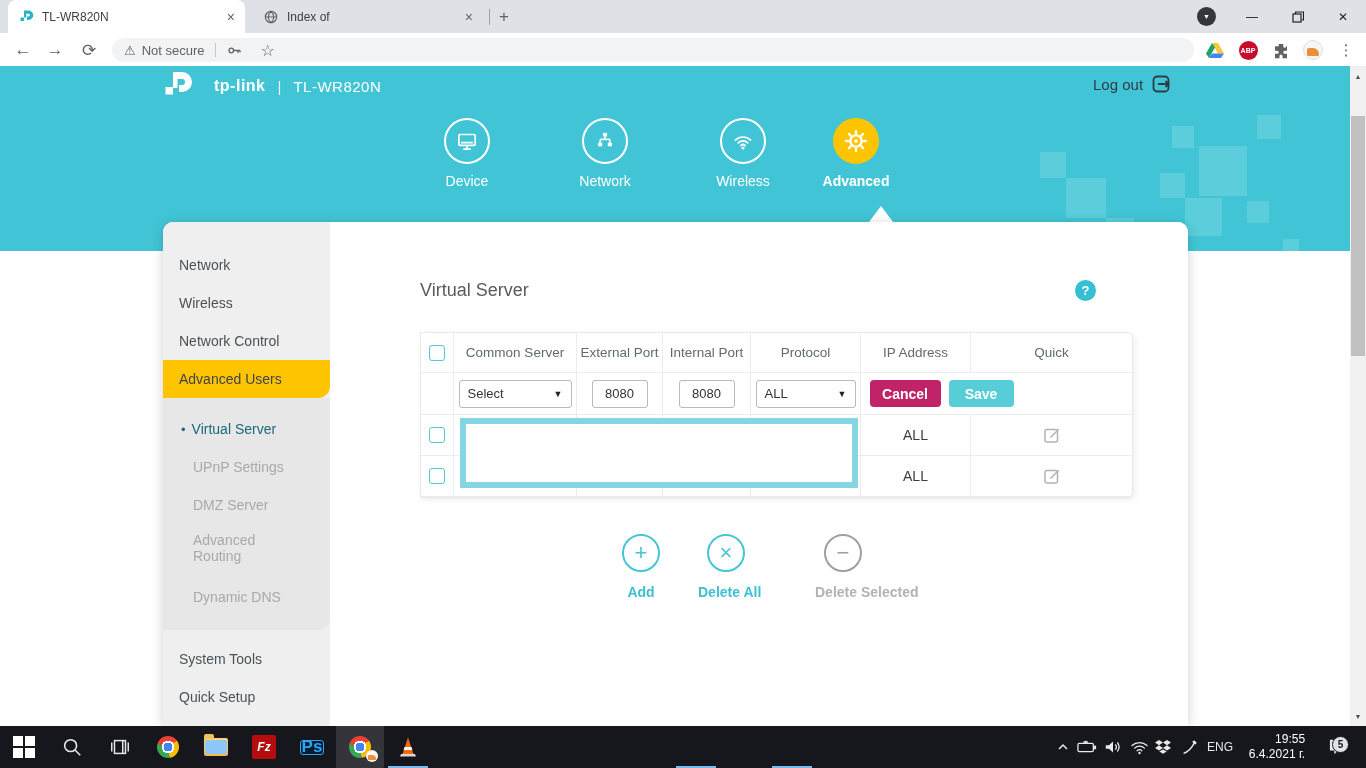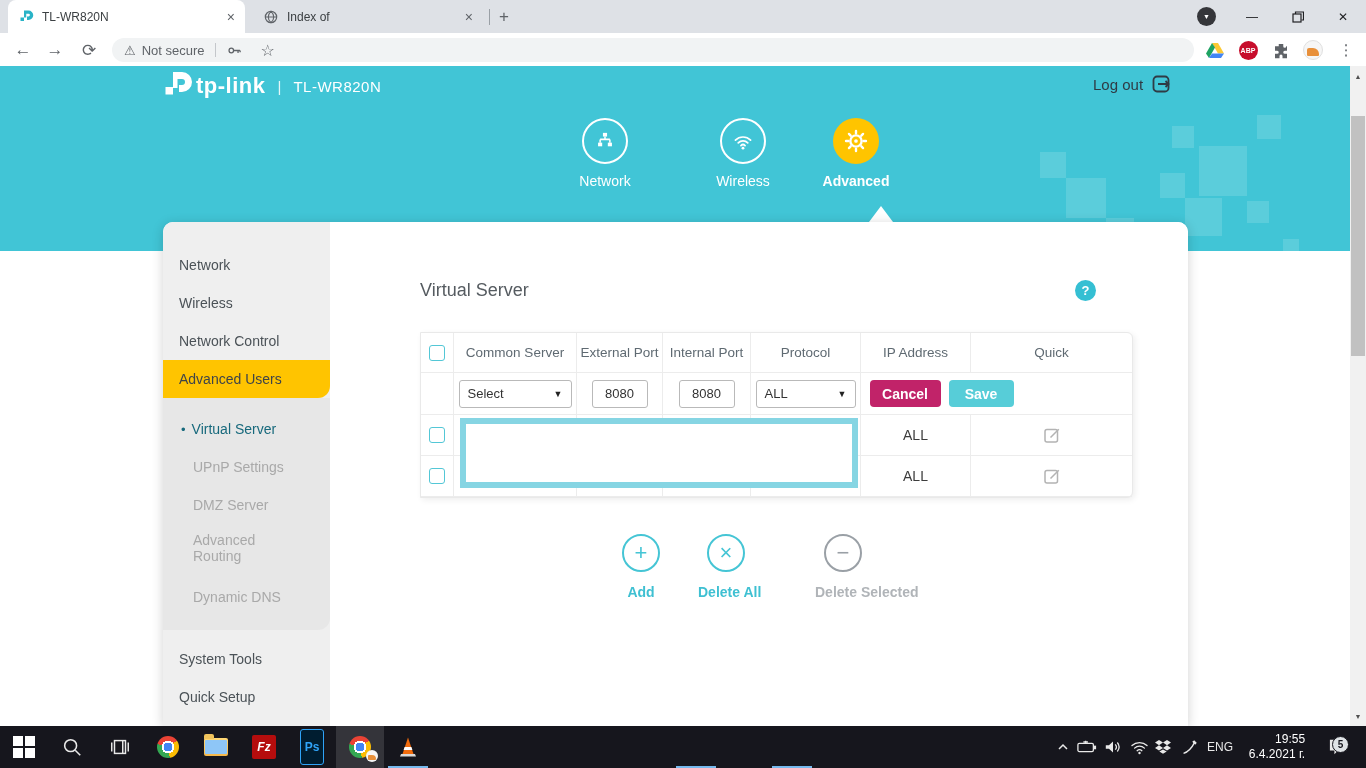--- a/index.html
+++ b/index.html
@@ -33,21 +33,21 @@
   .extorange{width:18px;height:18px;border-radius:50%;background:#f6f6f6;position:relative;overflow:hidden;border:1px solid #e0e0e0;}
   .extorange i{position:absolute;left:3px;top:7px;width:12px;height:8px;background:#e8903a;border-radius:2px 6px 1px 1px;}
   .chromeball{width:22px;height:22px;border-radius:50%;
     background:radial-gradient(circle at 50% 50%, #4285f4 0 4.5px, #fff 4.5px 6.5px, rgba(0,0,0,0) 6.5px),
                conic-gradient(from -45deg,#ea4335 0 100deg,#fbbc04 0 215deg,#34a853 0 330deg,#ea4335 0 360deg);}
 
   
   .tealband{position:absolute;left:0;top:66px;width:1350px;height:185px;background:#41c5d6;}
   .deco{position:absolute;background:rgba(255,255,255,0.14);}
   .brandrow{position:absolute;top:70px;left:160px;display:flex;align-items:center;color:#fff;}
-  .brandname{font-size:22px;font-weight:bold;letter-spacing:0.5px;margin-left:2px;}
+  .brandname{font-size:16px;font-weight:bold;letter-spacing:0.5px;margin-left:20px;}
   .branddiv{margin:0 12px;font-size:15px;opacity:.85;}
   .model{font-size:15px;letter-spacing:0.5px;}
   .logout{position:absolute;top:74px;left:1093px;display:flex;align-items:center;gap:8px;color:#2f3b45;font-size:15px;}
   .navitem{position:absolute;top:118px;width:120px;text-align:center;color:#fff;}
   .navcircle{width:46px;height:46px;border:2px solid #fff;border-radius:50%;margin:0 auto;display:flex;align-items:center;justify-content:center;box-sizing:border-box;}
   .navcircle.adv{background:#ffc400;border-color:#ffc400;}
   .navlabel{margin-top:9px;font-size:14px;}
   .navlabel.bold{font-weight:bold;}
   .pointer{position:absolute;top:206px;width:0;height:0;border-left:12px solid rgba(0,0,0,0);border-right:12px solid rgba(0,0,0,0);border-bottom:16px solid #fff;}
 
@@ -108,21 +108,21 @@
   .slot{position:absolute;top:0;width:48px;height:42px;display:flex;align-items:center;justify-content:center;}
   .slot.activeapp{background:rgba(255,255,255,0.13);}
   .underline{position:absolute;bottom:0;height:2.5px;background:#76b9ed;}
   .startgrid{display:grid;grid-template-columns:10px 10px;grid-template-rows:10px 10px;gap:2px;}
   .startgrid i{background:#fff;}
   .folder{position:relative;width:24px;height:18px;background:linear-gradient(#ffd977,#f5b74a);border-radius:2px;}
   .folder:before{content:"";position:absolute;left:0;top:-4px;width:10px;height:5px;background:#f0c35c;border-radius:2px 2px 0 0;}
   .folder:after{content:"";position:absolute;left:1px;top:2px;width:22px;height:14px;background:#8ec6f7;border-radius:1px;}
   .fzicon{width:24px;height:24px;background:#b50d0d;color:#fff;font-size:12px;font-weight:bold;font-style:italic;
           display:flex;align-items:center;justify-content:center;border-radius:2px;}
-  .psicon{width:24px;height:36px;background:#001d30;color:#2fa3f7;font-size:12px;font-weight:bold;
+  .psicon{width:24px;height:15px;background:#001d30;color:#2fa3f7;font-size:17px;font-weight:bold;
           display:flex;align-items:center;justify-content:center;border:1px solid #2fa3f7;box-sizing:border-box;border-radius:3px;}
   .badge-ext{position:absolute;right:6px;bottom:6px;width:12px;height:12px;border-radius:50%;background:#f6f6f6;overflow:hidden;}
   .badge-ext i{position:absolute;left:2px;top:5px;width:8px;height:5px;background:#e8903a;border-radius:1px 4px 1px 1px;}
   .tray{position:absolute;top:0;height:42px;display:flex;align-items:center;justify-content:center;color:#e9e9e9;}
   .trayglyph{font-size:12px;}
   .clock{text-align:right;font-size:12px;line-height:15px;color:#fff;}
   .notifbadge{position:absolute;left:14px;top:10px;width:15px;height:15px;border-radius:50%;background:#dfe3e6;color:#16161d;
               border:1px solid #16161d;font-size:10px;display:flex;align-items:center;justify-content:center;font-weight:bold;}
 </style>
 </head>
@@ -224,20 +224,29 @@
   </div>
 
   <div class="logout">
     <span>Log out</span>
     <svg width="20" height="20" viewBox="0 0 20 20">
       <rect x="2.5" y="2.5" width="15" height="15" rx="3.5" fill="none" stroke="#2f3b45" stroke-width="1.8"></rect>
       <path d="M7 10h10.5M14.5 7l3 3-3 3" fill="none" stroke="#2f3b45" stroke-width="1.8"></path>
     </svg>
   </div>
 
+  <div class="navitem" style="left:407px;">
+    <div class="navcircle">
+      <svg width="26" height="26" viewBox="0 0 24 24">
+        <rect x="4.5" y="6" width="15" height="10" rx="1" fill="none" stroke="#fff" stroke-width="1.6"></rect>
+        <path d="M12 16v3M8.5 19.5h7M6.5 13.5h11" fill="none" stroke="#fff" stroke-width="1.6"></path>
+      </svg>
+    </div>
+    <div class="navlabel">Device</div>
+  </div>
   <div class="navitem" style="left:545px;">
     <div class="navcircle">
       <svg width="26" height="26" viewBox="0 0 24 24">
         <rect x="10.1" y="4.5" width="3.8" height="3.4" fill="#fff"></rect>
         <path d="M12 7.9v2.6M7.5 10.5h9M7.5 10.5v3M16.5 10.5v3" fill="none" stroke="#fff" stroke-width="1.4"></path>
         <rect x="5.6" y="13.5" width="3.8" height="3.4" fill="#fff"></rect>
         <rect x="14.6" y="13.5" width="3.8" height="3.4" fill="#fff"></rect>
       </svg>
     </div>
     <div class="navlabel">Network</div>

